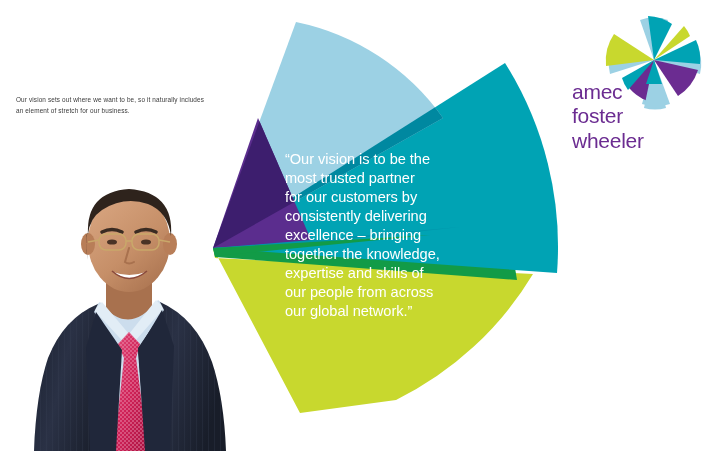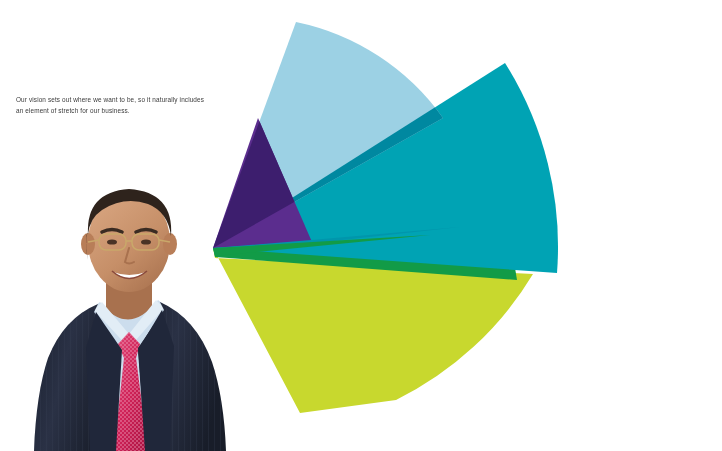--- a/index.html
+++ b/index.html
@@ -193,17 +193,56 @@
       <line x1="71" y1="68" x2="60" y2="70"></line>
       <line x1="131" y1="68" x2="142" y2="70"></line>
     </g>
 
     <path d="M101,76 L97,90 Q101,93 106,90" stroke="#a8714e" stroke-width="2" fill="none" stroke-linecap="round"></path>
 
     <path d="M85,100 Q101,112 118,100 Q101,106 85,100 Z" fill="#ffffff"></path>
     <path d="M84,99 Q101,114 119,99" stroke="#8a4a3c" stroke-width="1.6" fill="none"></path>
   </svg>
 
+  <div id="quote">“Our vision is to be the
+most trusted partner
+for our customers by
+consistently delivering
+excellence – bringing
+together the knowledge,
+expertise and skills of
+our people from across
+our global network.”</div>
 
   <div id="caption">Our vision sets out where we want to be, so it naturally includes an element of stretch for our business.</div>
 
+  <div id="logo">
+    <svg id="logo-mark" viewBox="0 0 104 100" xmlns="http://www.w3.org/2000/svg">
+
+      <path d="M52,48 L38,8 A42,42 0 0 1 66,8 Z" fill="#9CD1E4"></path>
+      <path d="M52,48 L40,92 A42,42 0 0 0 68,92 Z" fill="#9CD1E4"></path>
+      <path d="M52,48 L10,36 A42,42 0 0 0 8,62 Z" fill="#9CD1E4"></path>
+      <path d="M52,48 L96,36 A42,42 0 0 1 98,62 Z" fill="#9CD1E4"></path>
+
+      <path d="M52,48 L46,4 A46,46 0 0 1 70,12 Z" fill="#00A3B4"></path>
+
+      <path d="M52,48 L82,14 A36,36 0 0 1 88,24 Z" fill="#C8D82E"></path>
+
+      <path d="M52,48 L94,28 A46,46 0 0 1 98,52 Z" fill="#00A3B4"></path>
+
+      <path d="M52,48 L96,58 A48,48 0 0 1 76,84 Z" fill="#6B2C91"></path>
+
+      <path d="M52,48 L60,92 A46,46 0 0 1 24,72 Z" fill="#6B2C91"></path>
+
+      <path d="M52,48 L12,22 A48,48 0 0 0 4,54 Z" fill="#C8D82E"></path>
+
+      <path d="M52,48 L26,78 A36,36 0 0 1 20,66 Z" fill="#00A3B4"></path>
+
+      <path d="M52,48 L42,96 A40,40 0 0 0 64,96 Z" fill="#9CD1E4"></path>
+
+      <path d="M52,48 L44,72 L60,72 Z" fill="#00A3B4"></path>
+    </svg>
+    <div id="logo-wordmark">amec
+foster
+wheeler</div>
+  </div>
 
 </div>
 
 </body></html>

